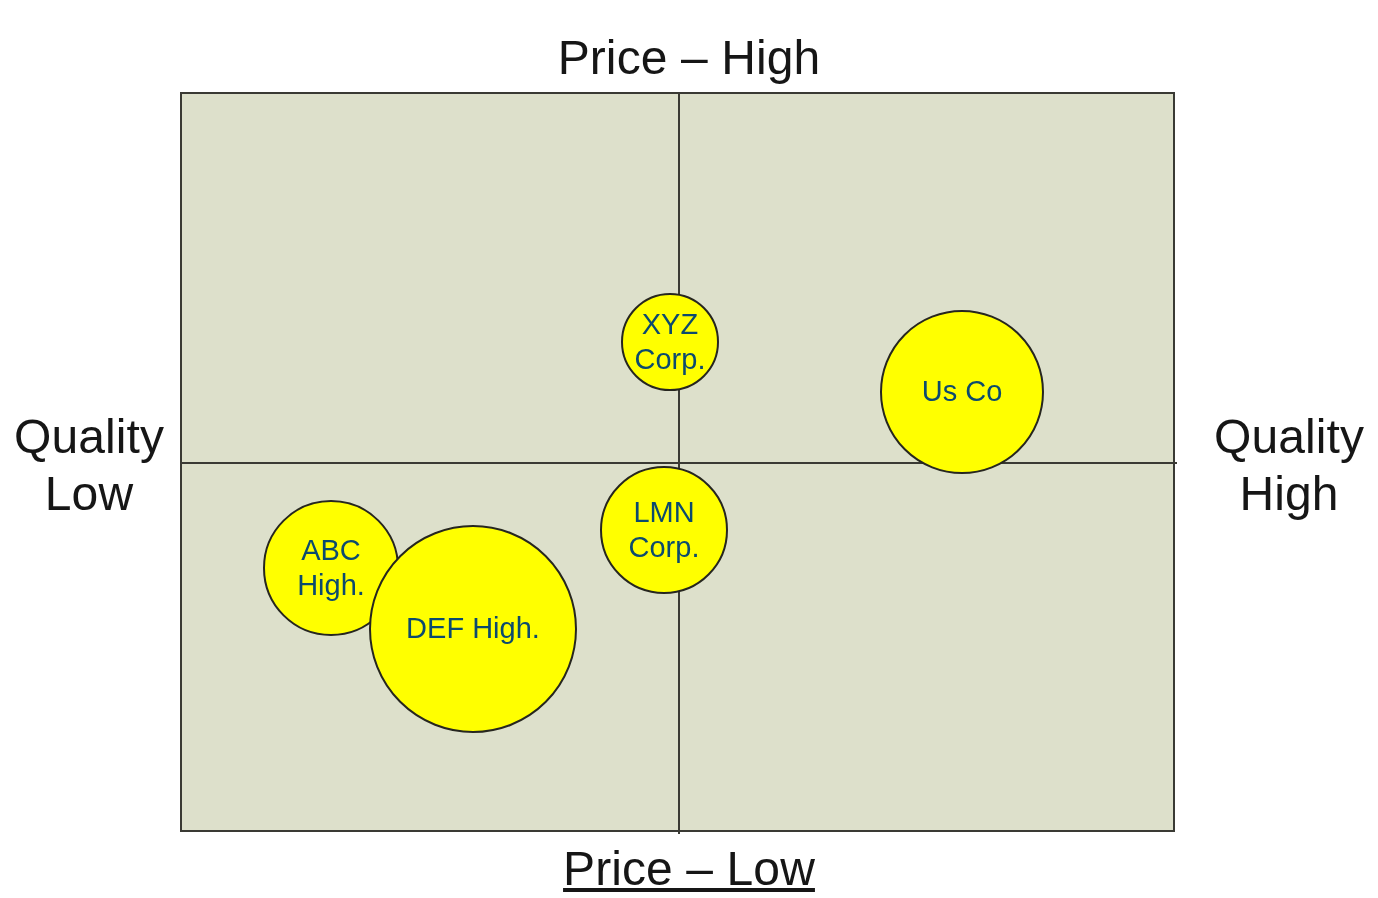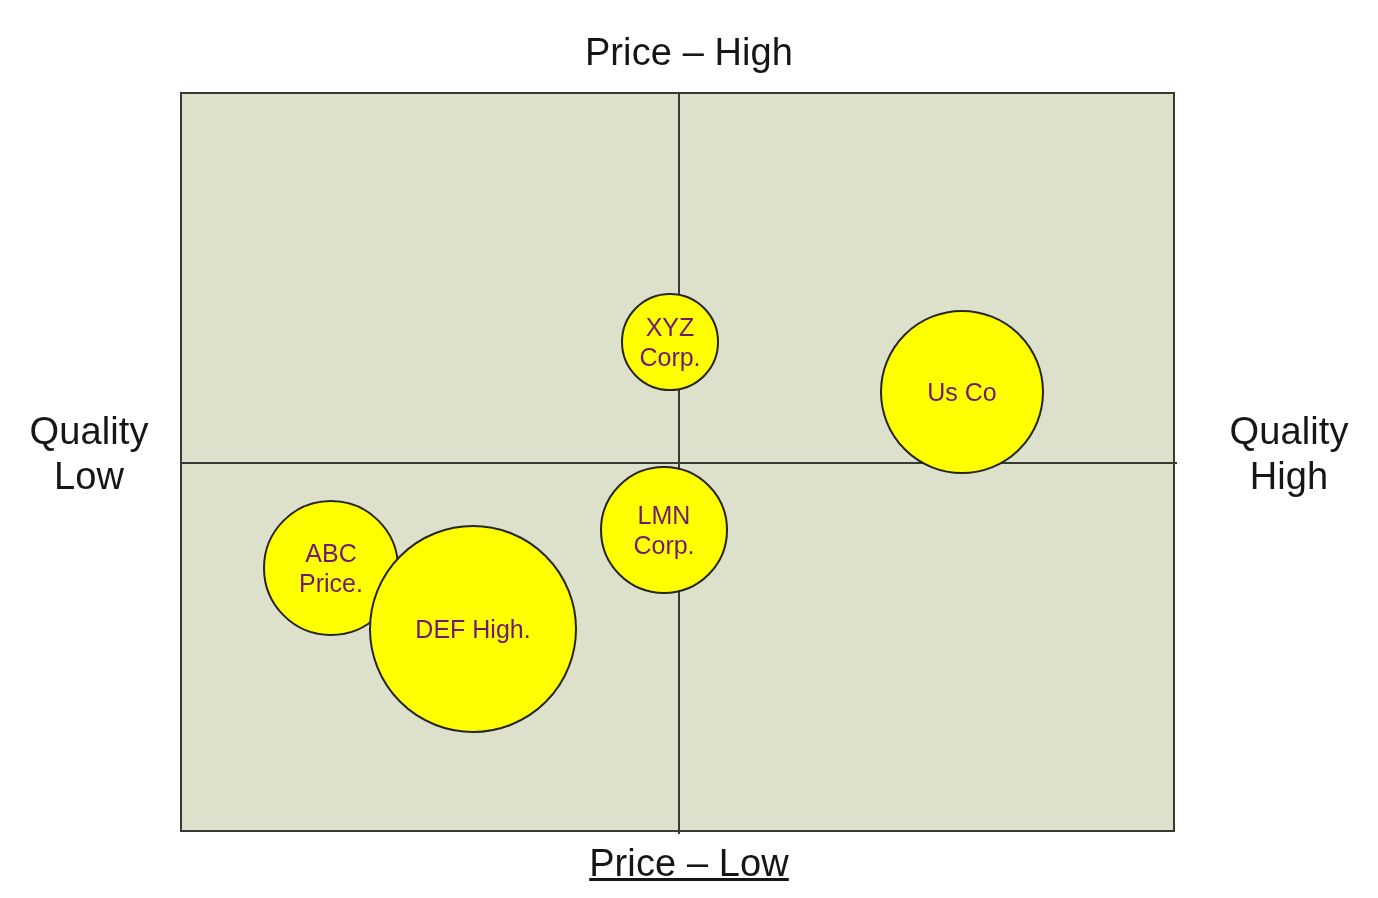--- a/index.html
+++ b/index.html
@@ -19,21 +19,21 @@
   #canvas {
     position: relative;
     width: 1378px;
     height: 898px;
     background: #ffffff;
   }
 
   
   .axis-label {
     position: absolute;
-    font-size: 38px;
+    font-size: 48px;
     line-height: 1.18;
     color: #161616;
     text-align: center;
     white-space: pre-line;
     letter-spacing: 0.1px;
   }
   #label-top {
     left: 0;
     top: 30px;
     width: 1378px;
@@ -89,23 +89,23 @@
     background: #ffff00;
     border: 2px solid #26261f;
     border-radius: 50%;
     box-sizing: border-box;
     display: flex;
     align-items: center;
     justify-content: center;
     text-align: center;
   }
   .bubble-label {
-    font-size: 25px;
+    font-size: 29px;
     line-height: 1.22;
-    color: #701a75;
+    color: #0c4a6e;
     white-space: pre-line;
     pointer-events: none;
   }
 </style>
 </head>
 <body>
 
 <div id="canvas">
 
   <div class="axis-label" id="label-top">Price – High</div>
@@ -130,20 +130,20 @@
       </div>
       <div class="bubble" style="left: 880px; top: 310px; width: 164px; height: 164px; background: rgb(255, 255, 0); border-color: rgb(38, 38, 31); z-index: 11;">
         <span class="bubble-label">Us Co</span>
       </div>
       <div class="bubble" style="left: 600px; top: 466px; width: 128px; height: 128px; background: rgb(255, 255, 0); border-color: rgb(38, 38, 31); z-index: 12;">
         <span class="bubble-label">LMN
 Corp.</span>
       </div>
       <div class="bubble" style="left: 263px; top: 500px; width: 136px; height: 136px; background: rgb(255, 255, 0); border-color: rgb(38, 38, 31); z-index: 13;">
         <span class="bubble-label">ABC
-Price.</span>
+High.</span>
       </div>
       <div class="bubble" style="left: 369px; top: 525px; width: 208px; height: 208px; background: rgb(255, 255, 0); border-color: rgb(38, 38, 31); z-index: 14;">
         <span class="bubble-label">DEF High.</span>
       </div>
     </div>
 
 </div>
 
 </body></html>

